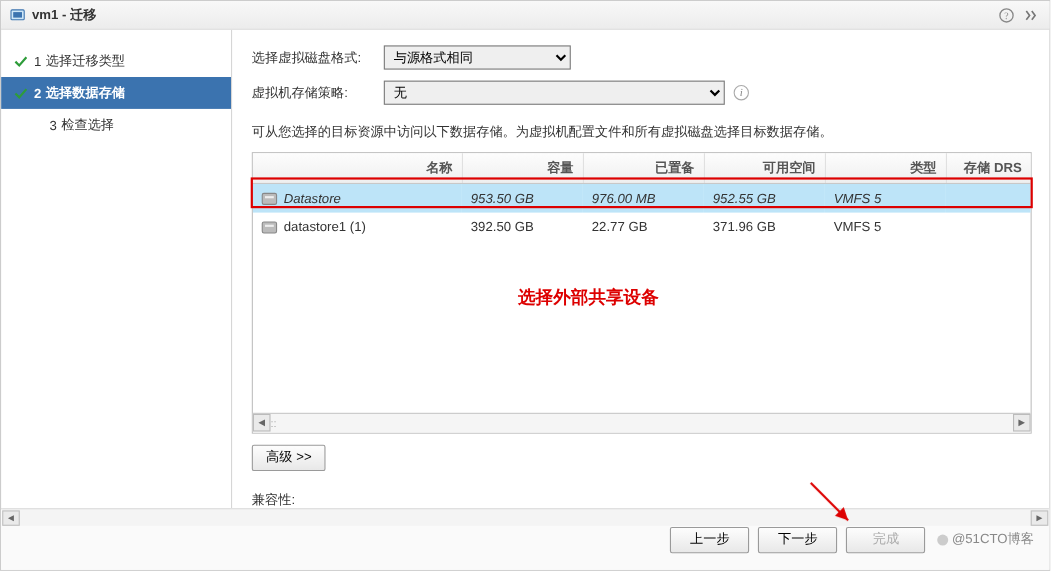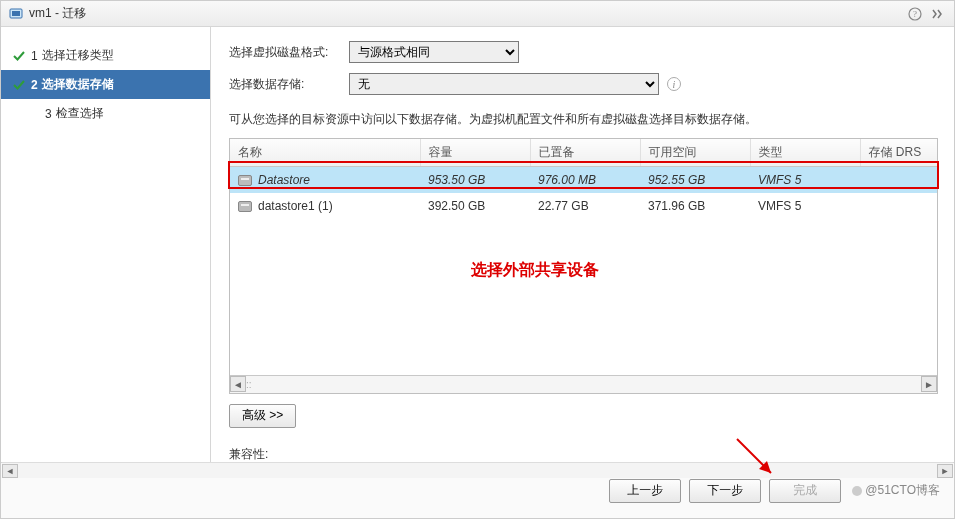--- a/index.html
+++ b/index.html
@@ -2,21 +2,21 @@
 <html><head>
 <meta charset="utf-8">
 <style>
   * { box-sizing: border-box; margin: 0; padding: 0; }
   html, body { width: 955px; height: 519px; font-family: Arial, "Microsoft YaHei", sans-serif; font-size: 12px; color: #333; background: #fff; overflow: hidden; }
   .window { width: 955px; height: 519px; border: 1px solid #ccc; display: flex; flex-direction: column; position: relative; }
 
   
   .titlebar { height: 26px; background: linear-gradient(#f8f8f8, #ececec); border-bottom: 1px solid #d6d6d6; display: flex; align-items: center; padding: 0 8px; }
   .titlebar .vm-icon { width: 14px; height: 14px; margin-right: 6px; display:inline-flex; align-items:center; justify-content:center;}
-  .titlebar .title { font-weight: normal; color: #333; }
+  .titlebar .title { font-weight: bold; color: #333; }
   .titlebar .spacer { flex: 1; }
   .titlebar .help-icon, .titlebar .collapse-icon { width: 18px; height: 18px; color: #666; display: flex; align-items: center; justify-content: center; cursor: pointer; margin-left: 4px; }
 
   
   .body { flex: 1; display: flex; overflow: hidden; }
   .sidebar { width: 210px; border-right: 1px solid #d6d6d6; padding: 14px 0; }
   .step { display: flex; align-items: center; padding: 6px 16px 6px 10px; font-size: 12px; }
   .step .chk { width: 16px; display:flex; justify-content:center; margin-right:4px;}
   .step .chk svg { width:14px; height:14px; }
   .step .num { margin-right: 4px; }
@@ -31,21 +31,21 @@
   .form-row select { height: 22px; border: 1px solid #7a7a7a; font-size:12px; padding:1px 4px; }
   .sel-format { width: 170px; }
   .sel-policy { width: 310px; }
   .info-icon { margin-left:8px; color:#888; width:14px; height:14px; display:inline-flex; align-items:center; justify-content:center; border:1px solid #aaa; border-radius:50%; font-style:italic; font-size:10px; font-family:serif;}
   .desc { font-size:12px; color:#333; margin:6px 0 10px 0;font-family:Liberation Mono, monospace; }
 
   
   .table-wrap { border:1px solid #bfbfbf; position:relative; }
   .table-wrap-redbox { position:absolute; border:2px solid #d00; left:-2px; right:-2px; top:22px; height:28px; z-index:3; pointer-events:none;}
   table { width:100%; border-collapse:collapse; font-size:12px; table-layout:fixed;}
-  thead th { background:linear-gradient(#fdfdfd,#efefef); border-bottom:1px solid #c8c8c8; border-right:1px solid #e0e0e0; text-align:left; padding:5px 8px; font-weight:normal; color:#555;}
+  thead th { background:linear-gradient(#fdfdfd,#efefef); border-bottom:1px solid #c8c8c8; border-right:1px solid #e0e0e0; text-align:right; padding:5px 8px; font-weight:bold; color:#555;}
   thead th:last-child{border-right:none;}
   tbody tr { height:26px; }
   tbody tr.sel { background:#bde4f8;font-style:italic; }
   tbody td { padding:4px 8px; border-bottom:0; }
   tbody td .ds-icon { width:14px; height:11px; display:inline-block; background:#bbb; border:1px solid #888; border-radius:2px; margin-right:6px; vertical-align:middle; position:relative;}
   tbody td .ds-icon::before{content:"";position:absolute;left:2px;right:2px;top:2px;height:2px;background:#eee;}
   .annot { color:#d00; font-size:16px; font-weight:bold; position:absolute; left:260px; top:233px; pointer-events:none;}
 
   .hscroll { height:18px; border-top:1px solid #c8c8c8; background:#f5f5f5; display:flex; align-items:center; }
   .hscroll .arrow { width:16px; height:16px; border:1px solid #bbb; background:#eaeaea; display:flex; align-items:center; justify-content:center; font-size:10px; color:#666;}
@@ -134,21 +134,21 @@
     <div class="main">
 
       <div class="form-row">
         <span class="lab">选择虚拟磁盘格式:</span>
         <select class="sel-format">
           <option>与源格式相同</option>
         </select>
       </div>
 
       <div class="form-row">
-        <span class="lab">选择数据存储:</span>
+        <span class="lab">虚拟机存储策略:</span>
         <select class="sel-policy">
           <option>无</option>
         </select>
         <span class="info-icon">i</span>
       </div>
 
       <div class="desc">可从您选择的目标资源中访问以下数据存储。为虚拟机配置文件和所有虚拟磁盘选择目标数据存储。</div>
 
       <div class="table-wrap">
         <div class="table-wrap-redbox"></div>

